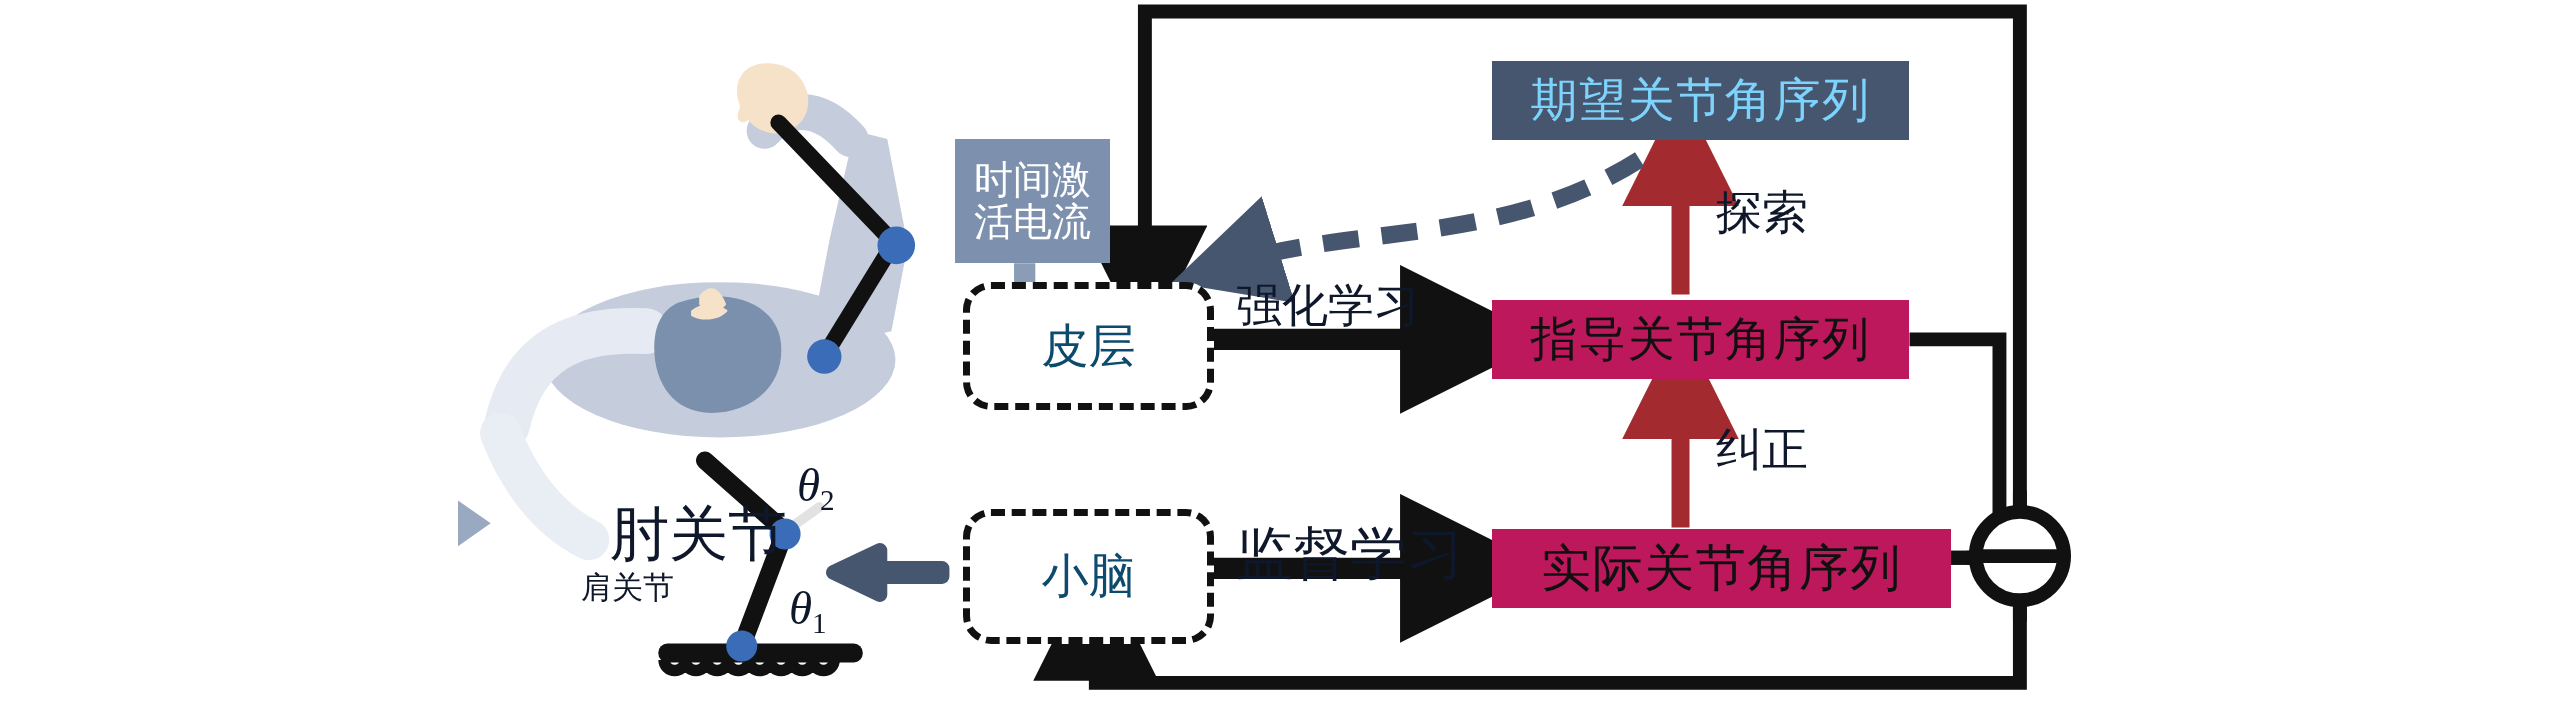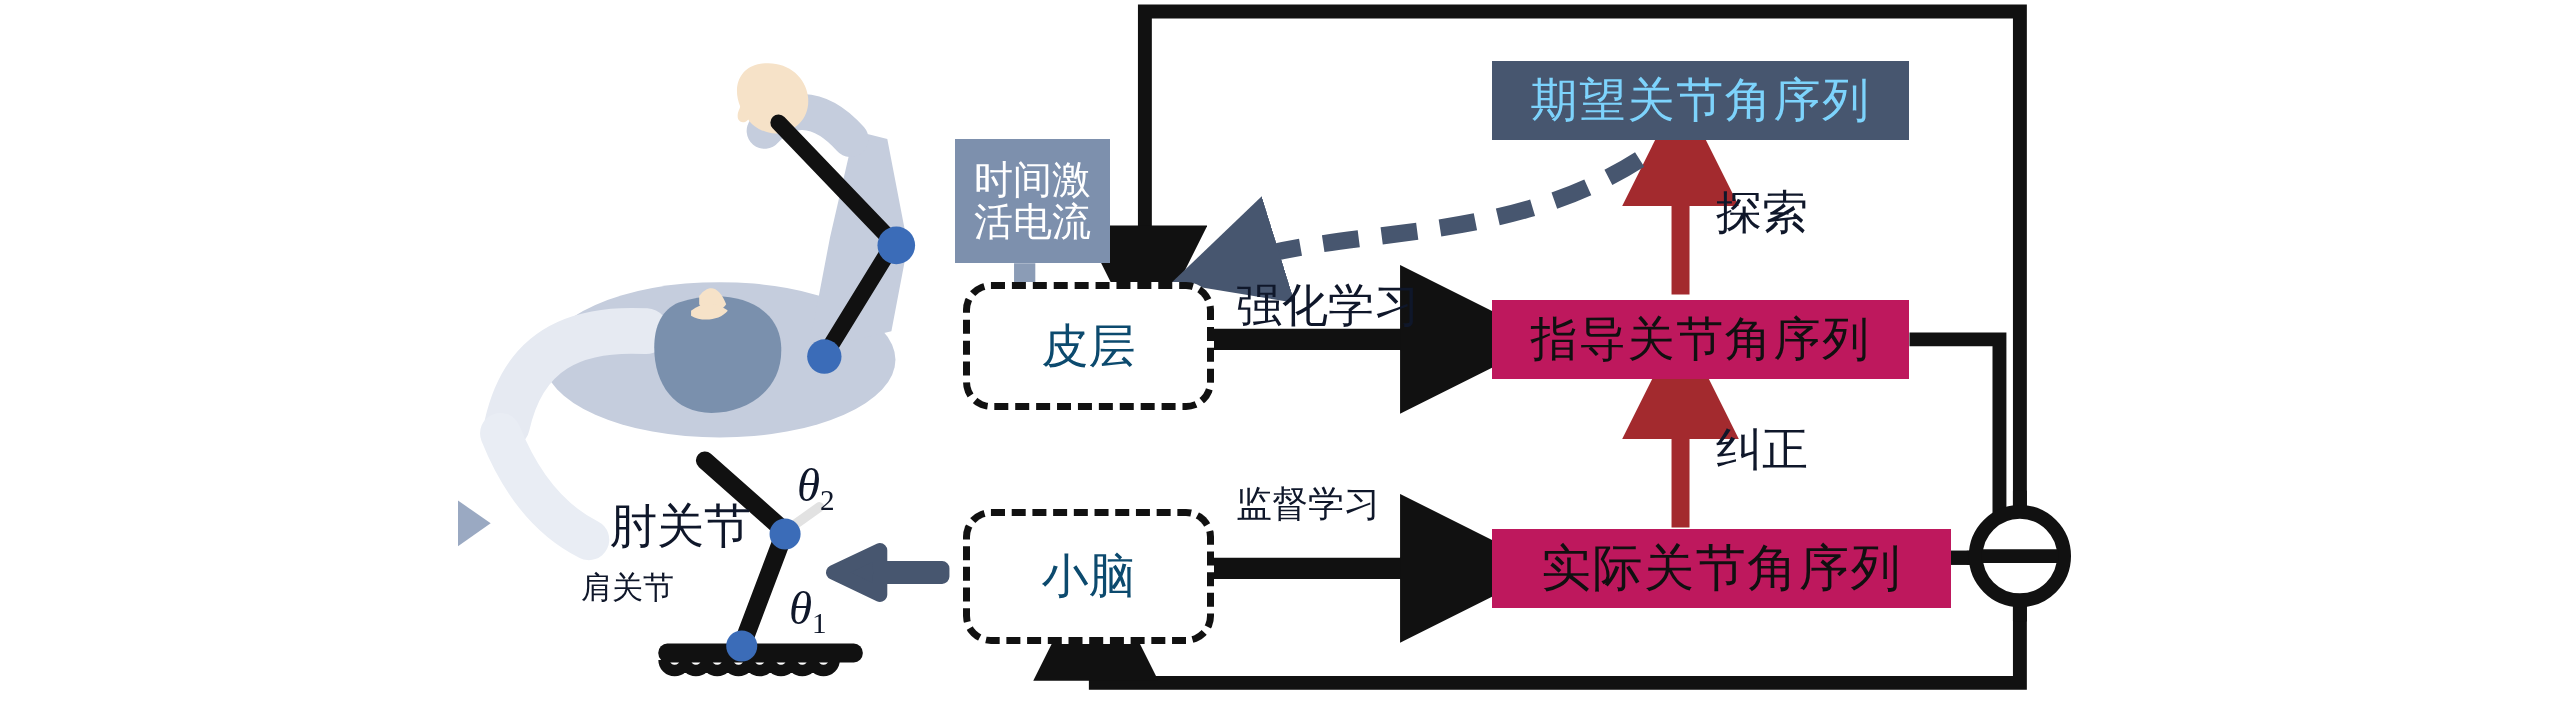--- a/index.html
+++ b/index.html
@@ -149,27 +149,27 @@
   </div>
 
   <div class="boxlbl midbox" style="left:955px;top:139px;width:155px;height:124px;font-size:39px;
               flex-direction:column;line-height:1.07;">
     <span>时间激</span>
     <span>活电流</span>
   </div>
 
   <div class="freelbl" style="left:1236px;top:275px;font-size:46px;">强化学习</div>
 
-  <div class="freelbl" style="left:1236px;top:480px;font-size:36px;">监督学习</div>
+  <div class="freelbl" style="left:1236px;top:516px;font-size:57px;">监督学习</div>
 
   <div class="freelbl" style="left:1716px;top:182px;font-size:46px;">探索</div>
 
   <div class="freelbl" style="left:1716px;top:419px;font-size:46px;">纠正</div>
 
-  <div class="freelbl" style="left:610px;top:495px;font-size:47px;">肘关节</div>
+  <div class="freelbl" style="left:610px;top:495px;font-size:59px;">肘关节</div>
 
   <div class="freelbl" style="left:581px;top:567px;font-size:31px;">肩关节</div>
 
   <div class="freelbl mathlbl" style="left:797px;top:438px;font-size:47px;margin-top:20px;"><span>θ</span><span class="sub">2</span></div>
 
   <div class="freelbl mathlbl" style="left:789px;top:581px;font-size:47px;"><span>θ</span><span class="sub">1</span></div>
 
 </div>
 
 

